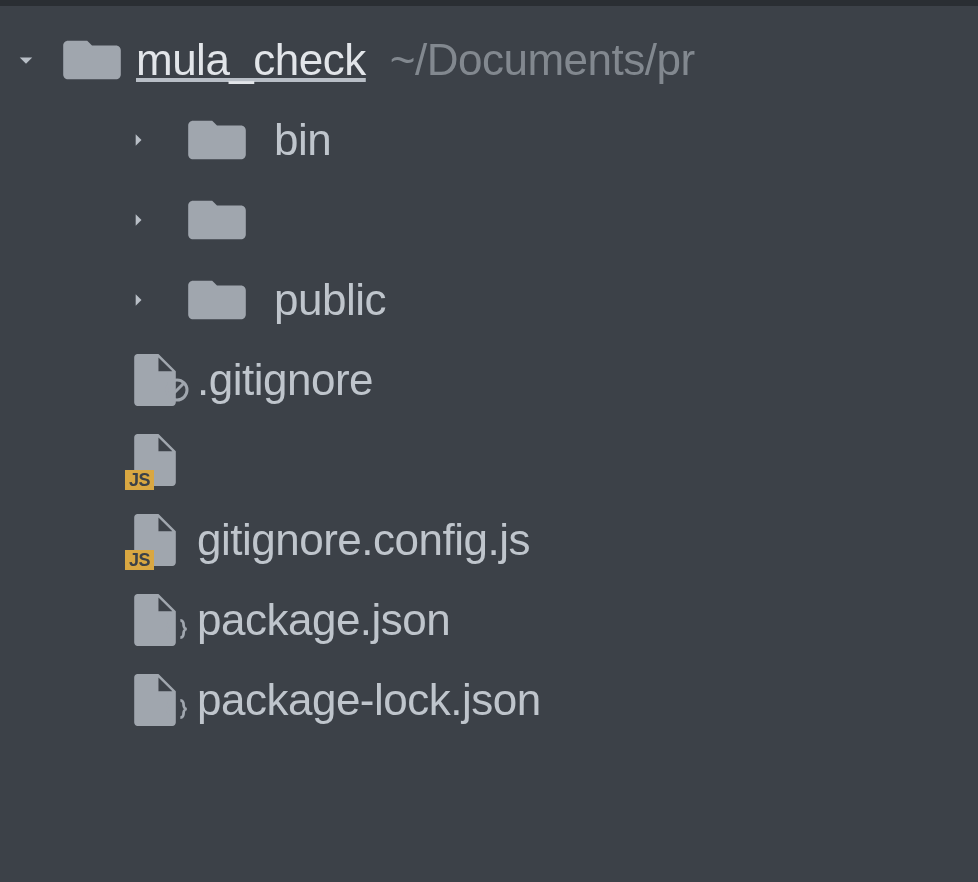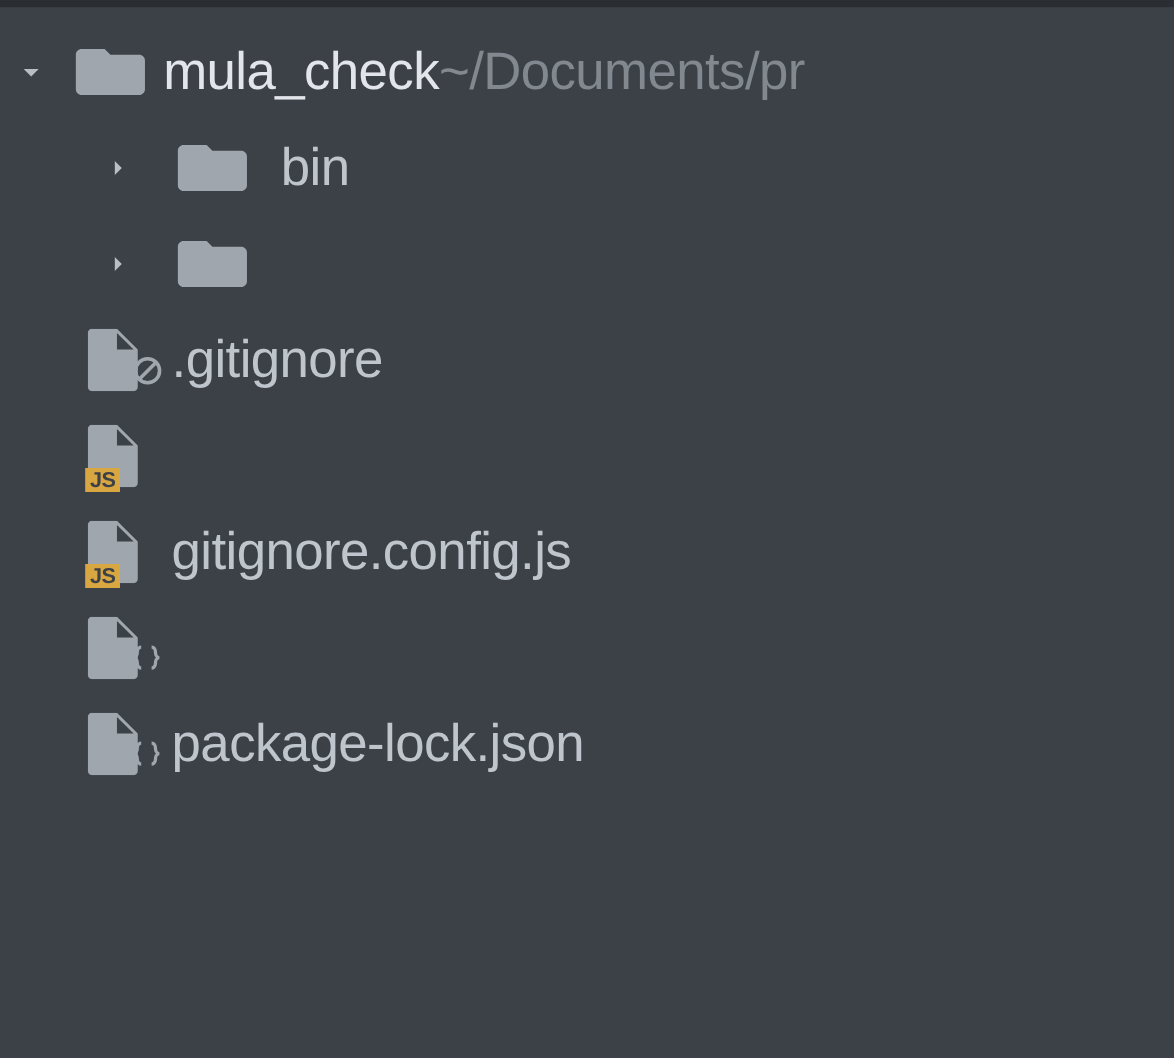--- a/index.html
+++ b/index.html
@@ -24,25 +24,26 @@
       display: flex;
       align-items: center;
       height: 80px;
       white-space: nowrap;
       cursor: pointer;
     }
     .tree-row.root {
       padding-left: 8px;
     }
     .tree-row.child {
-      padding-left: 80px;
+      padding-left: 120px;
       gap: 13px;
     }
     .tree-row.file {
-      padding-left: 73px;
+      padding-left: 94px;
+      margin-left: 33px;
     }
     .chevron {
       width: 36px;
       height: 36px;
       display: inline-flex;
       align-items: center;
       justify-content: center;
       margin-right: 18px;
       flex-shrink: 0;
     }
@@ -61,21 +62,21 @@
       fill: #a0a6ae;
     }
     .file-icon {
       width: 56px;
       height: 56px;
       margin-right: 14px;
       flex-shrink: 0;
       position: relative;
       display: inline-flex;
       align-items: center;
-      justify-content: flex-start;
+      justify-content: center;
     }
     .file-icon svg.page {
       fill: #a0a6ae;
     }
     .js-badge {
       position: absolute;
       bottom: -2px;
       left: -2px;
       background: #d9a742;
       color: #3c4148;
@@ -96,34 +97,36 @@
     .label {
       color: #bfc5cc;
       letter-spacing: -0.5px;
     }
     .root .label {
       color: #e2e5e9;
       font-weight: 500;
     }
     .path {
       color: #82888f;
+      margin-left: 24px;
       letter-spacing: -0.5px;
     }
     .top-border {
       position: absolute;
       top: 0;
       left: 0;
       right: 0;
       height: 6px;
       background: #2a2e33;
     }
     .root-name-wrap {
       position: relative;
       display: inline-flex;
       align-items: flex-end;
+      text-decoration: underline;
     }
   </style>
 </head>
 <body>
 <div class="top-border"></div>
 
 <div class="tree">
 
   <div class="tree-row root">
     <span class="chevron">
@@ -162,20 +165,33 @@
           <path d="M10 7l5 5-5 5z"></path>
         </svg>
     </span>
     <span class="folder-icon">
       <svg width="60" height="48" viewBox="0 0 24 20">
           <path d="M10 2H2C0.9 2 0 2.9 0 4v12c0 1.1 0.9 2 2 2h20c1.1 0 2-0.9 2-2V6c0-1.1-0.9-2-2-2H12l-2-2z"></path>
         </svg>
     </span>
   </div>
 
+  <div class="tree-row child">
+    <span class="chevron">
+      <svg width="28" height="28" viewBox="0 0 24 24">
+          <path d="M10 7l5 5-5 5z"></path>
+        </svg>
+    </span>
+    <span class="folder-icon">
+      <svg width="60" height="48" viewBox="0 0 24 20">
+          <path d="M10 2H2C0.9 2 0 2.9 0 4v12c0 1.1 0.9 2 2 2h20c1.1 0 2-0.9 2-2V6c0-1.1-0.9-2-2-2H12l-2-2z"></path>
+        </svg>
+    </span>
+    <span class="label">public</span>
+  </div>
 
 
 
   <div class="tree-row file">
     <span class="file-icon">
       <svg class="page" width="42" height="52" viewBox="0 0 24 30">
           <path d="M14 0H2C0.9 0 0 0.9 0 2v26c0 1.1 0.9 2 2 2h20c1.1 0 2-0.9 2-2V10L14 0zM14 2l8 8h-8V2z"></path>
         </svg>
       <span class="overlay-icon">
         <svg width="24" height="24" viewBox="0 0 24 24">
@@ -210,20 +226,21 @@
     <span class="file-icon">
       <svg class="page" width="42" height="52" viewBox="0 0 24 30">
           <path d="M14 0H2C0.9 0 0 0.9 0 2v26c0 1.1 0.9 2 2 2h20c1.1 0 2-0.9 2-2V10L14 0zM14 2l8 8h-8V2z"></path>
         </svg>
       <span class="overlay-icon">
         <svg width="26" height="26" viewBox="0 0 24 24">
             <path d="M8 4c-3 0-3 4-3 4s0 4-3 4c3 0 3 4 3 4s0 4 3 4M16 4c3 0 3 4 3 4s0 4 3 4c-3 0-3 4-3 4s0 4-3 4" fill="none" stroke="#a0a6ae" stroke-width="2.5"></path>
           </svg>
       </span>
     </span>
+    <span class="label">package.json</span>
   </div>
 
   <div class="tree-row file">
     <span class="file-icon">
       <svg class="page" width="42" height="52" viewBox="0 0 24 30">
           <path d="M14 0H2C0.9 0 0 0.9 0 2v26c0 1.1 0.9 2 2 2h20c1.1 0 2-0.9 2-2V10L14 0zM14 2l8 8h-8V2z"></path>
         </svg>
       <span class="overlay-icon">
         <svg width="26" height="26" viewBox="0 0 24 24">
             <path d="M8 4c-3 0-3 4-3 4s0 4-3 4c3 0 3 4 3 4s0 4 3 4M16 4c3 0 3 4 3 4s0 4 3 4c-3 0-3 4-3 4s0 4-3 4" fill="none" stroke="#a0a6ae" stroke-width="2.5"></path>

